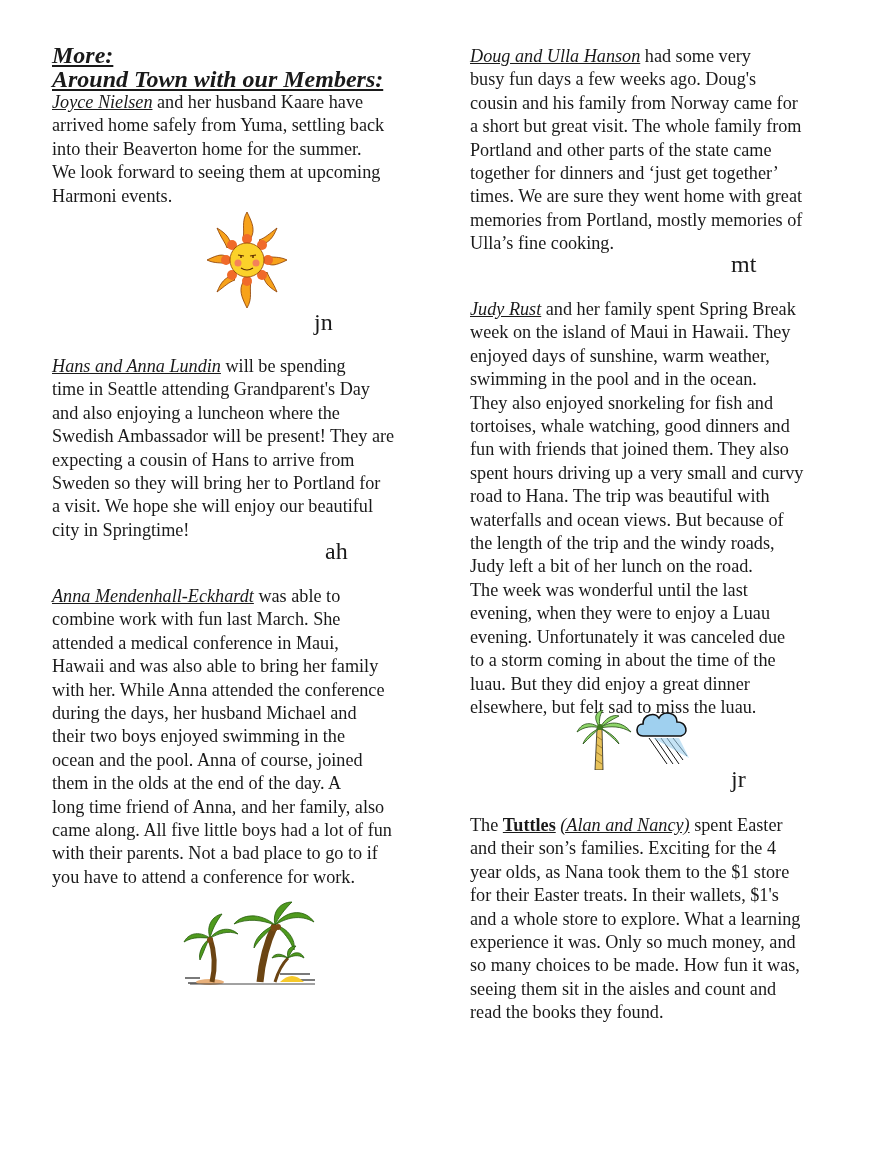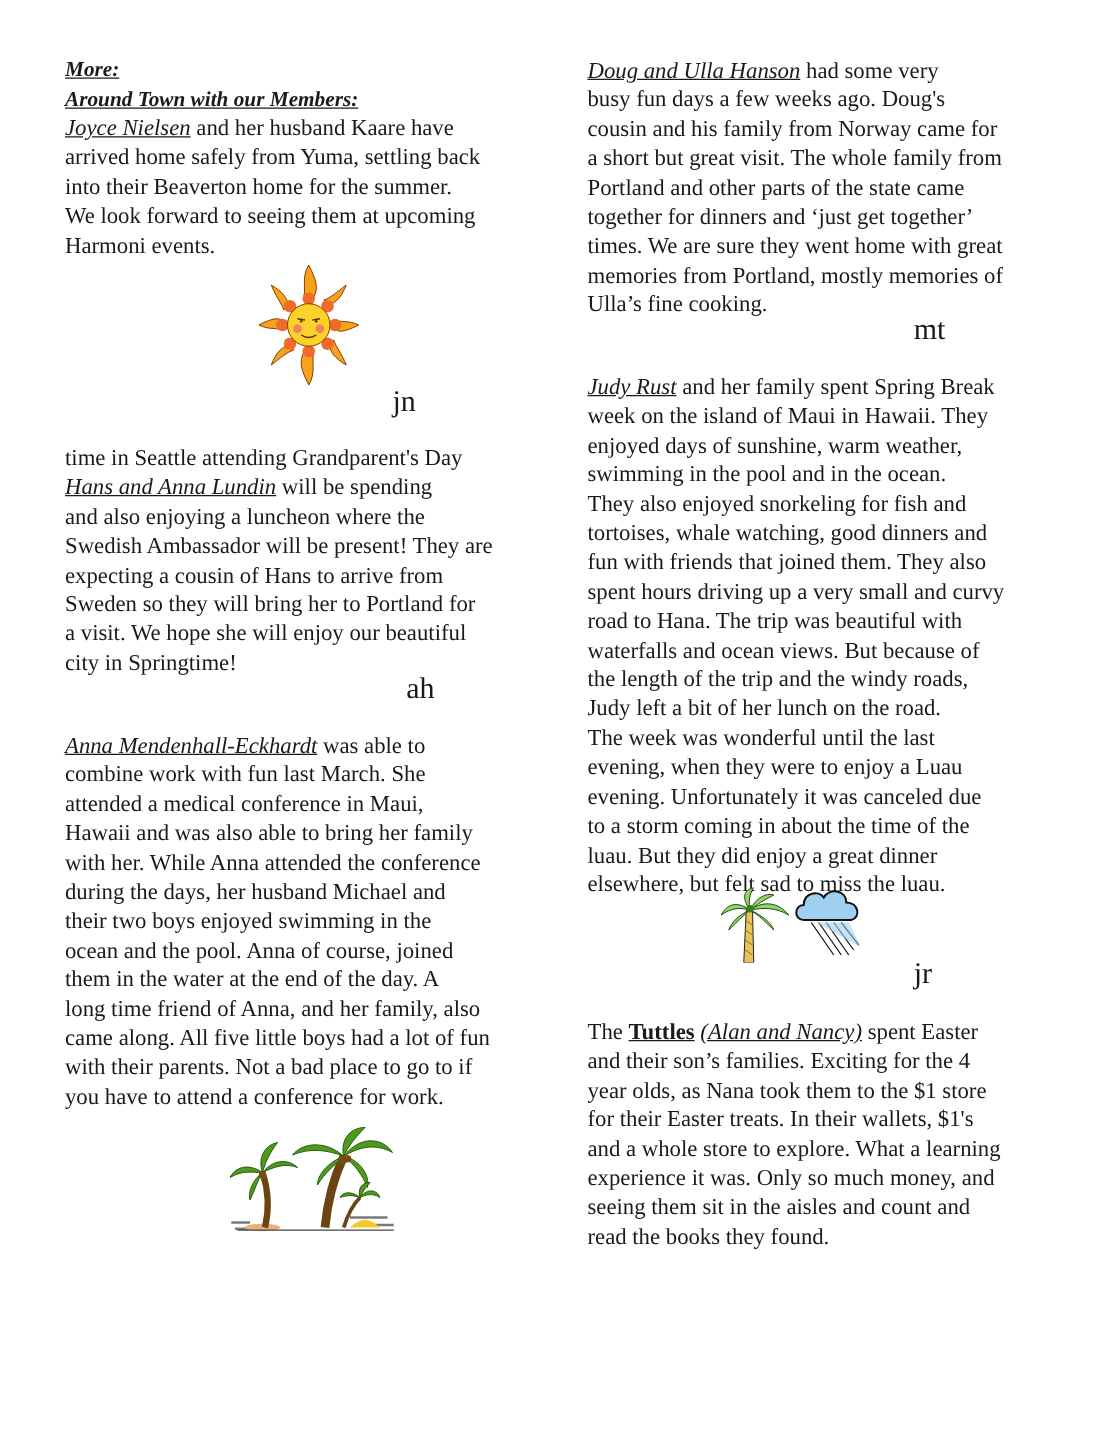--- a/index.html
+++ b/index.html
@@ -5,21 +5,21 @@
   html, body { margin: 0; padding: 0; background: #ffffff; }
   body {
     width: 888px; height: 1149px; position: relative; overflow: hidden;
     font-family: "Liberation Serif", "DejaVu Serif", serif;
     color: #1a1a1a;
   }
   .col { position: absolute; top: 44px; width: 380px; }
   .col.left { left: 52px; }
   .col.right { left: 470px; width: 375px; }
   .line { display: block; font-size: 18.2px; line-height: 23.4px; white-space: nowrap; letter-spacing: 0px; }
-  .title { display: block; font-size: 17px; line-height: 23px; font-weight: bold; font-style: italic; text-decoration: underline; white-space: nowrap; }
+  .title { display: block; font-size: 24px; line-height: 23px; font-weight: bold; font-style: italic; text-decoration: underline; white-space: nowrap; }
   .name { font-weight: normal; font-style: italic; text-decoration: underline; }
   .bold-ul { font-weight: bold; text-decoration: underline; }
   .sig { display: block; font-size: 24px; line-height: 23.4px; }
   .img { position: absolute; }
 </style>
 </head>
 <body>
 
 <div class="col left">
   <span class="title">More:</span>
@@ -63,41 +63,41 @@
       <path d="M-9,-5 L-3,-4 M3,-4 L9,-5" stroke="#5a2a00" stroke-width="1.2"></path>
       <circle cx="-6" cy="-3" r="1" fill="#5a2a00"></circle>
         <circle cx="6" cy="-3" r="1" fill="#5a2a00"></circle>
       <path d="M-6,8 Q0,12 6,8" stroke="#5a2a00" stroke-width="1.2" fill="none"></path>
     </g>
   </svg>
 </div>
 <span class="sig" style="position:absolute; left:314px; top:311px;">jn</span>
 
 <div class="col left" style="top:355px;">
+  <span class="line"><span class="name">Hans and Anna Lundin</span><span>  will be spending</span></span>
   <span class="line">time in Seattle attending Grandparent's Day</span>
-  <span class="line"><span class="name">Hans and Anna Lundin</span><span>  will be spending</span></span>
   <span class="line">and also enjoying a luncheon where the</span>
   <span class="line">Swedish Ambassador will be present! They are</span>
   <span class="line">expecting a cousin of Hans to arrive from</span>
   <span class="line">Sweden so they will bring her to Portland for</span>
   <span class="line">a visit. We hope she will enjoy our beautiful</span>
   <span class="line">city in Springtime!</span>
 </div>
 <span class="sig" style="position:absolute; left:325px; top:540px;">ah</span>
 
 <div class="col left" style="top:585px;">
   <span class="line"><span class="name">Anna Mendenhall-Eckhardt</span><span>  was able to</span></span>
   <span class="line">combine work with fun last March. She</span>
   <span class="line">attended a medical conference in Maui,</span>
   <span class="line">Hawaii and was also able to bring her family</span>
   <span class="line">with her. While Anna attended the conference</span>
   <span class="line">during the days, her husband Michael and</span>
   <span class="line">their two boys enjoyed swimming in the</span>
   <span class="line">ocean and the pool. Anna of course, joined</span>
-  <span class="line">them in the water at the end of the day. A</span>
+  <span class="line">them in the olds at the end of the day. A</span>
   <span class="line">long time friend of Anna, and her family, also</span>
   <span class="line">came along. All five little boys had a lot of fun</span>
   <span class="line">with their parents. Not a bad place to go to if</span>
   <span class="line">you have to attend a conference for work.</span>
 </div>
 
 <div class="img" style="left:180px; top:900px; width:140px; height:90px;">
   <svg width="140" height="90" viewBox="0 0 140 90">
     <path d="M5,78 L20,78 M100,74 L130,74 M8,83 L30,83 M110,80 L135,80" stroke="#7a7a7a" stroke-width="2"></path>
     <ellipse cx="30" cy="82" rx="14" ry="3" fill="#e8b07a"></ellipse>
@@ -196,15 +196,16 @@
 </div>
 <span class="sig" style="position:absolute; left:731px; top:768px;">jr</span>
 
 <div class="col right" style="top:814px;">
   <span class="line"><span>The </span><span class="bold-ul">Tuttles</span> <span class="name">(Alan and Nancy)</span><span> spent Easter</span></span>
   <span class="line">and their son’s families. Exciting for the 4</span>
   <span class="line">year olds, as Nana took them to the $1 store</span>
   <span class="line">for their Easter treats. In their wallets, $1's</span>
   <span class="line">and a whole store to explore. What a learning</span>
   <span class="line">experience it was. Only so much money, and</span>
+  <span class="line">so many choices to be made. How fun it was,</span>
   <span class="line">seeing them sit in the aisles and count and</span>
   <span class="line">read the books they found.</span>
 </div>
 
 </body></html>

